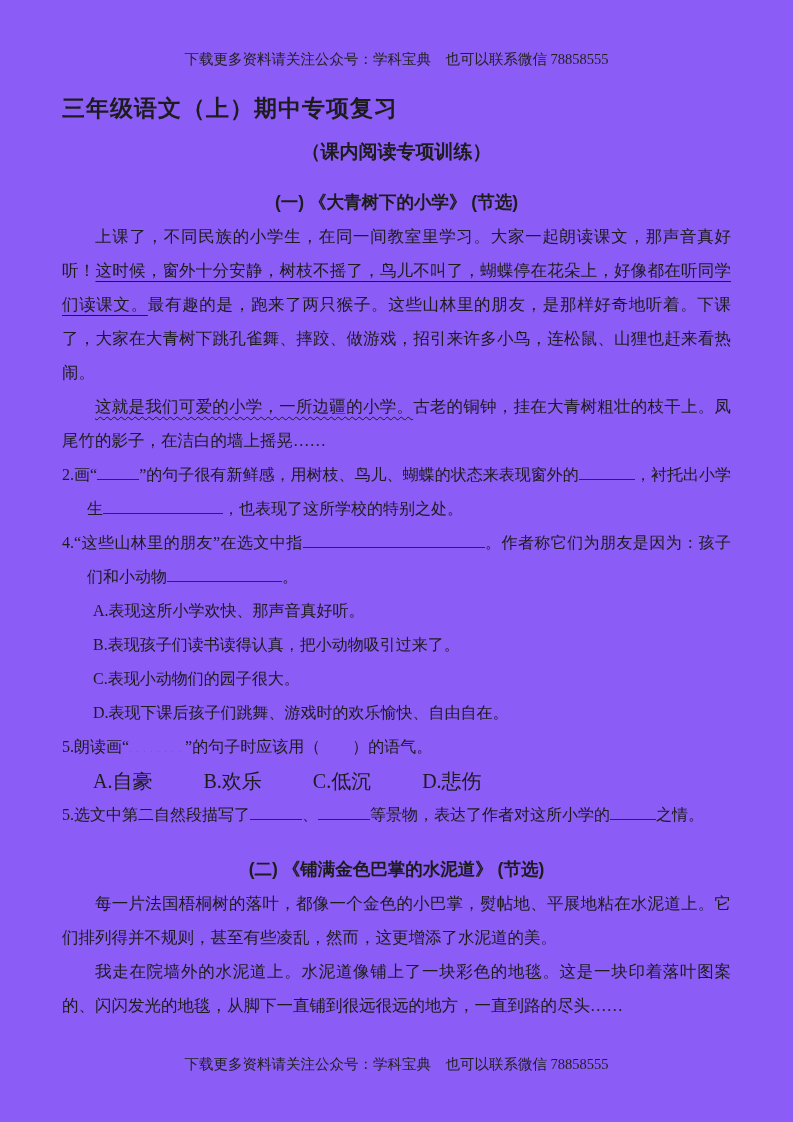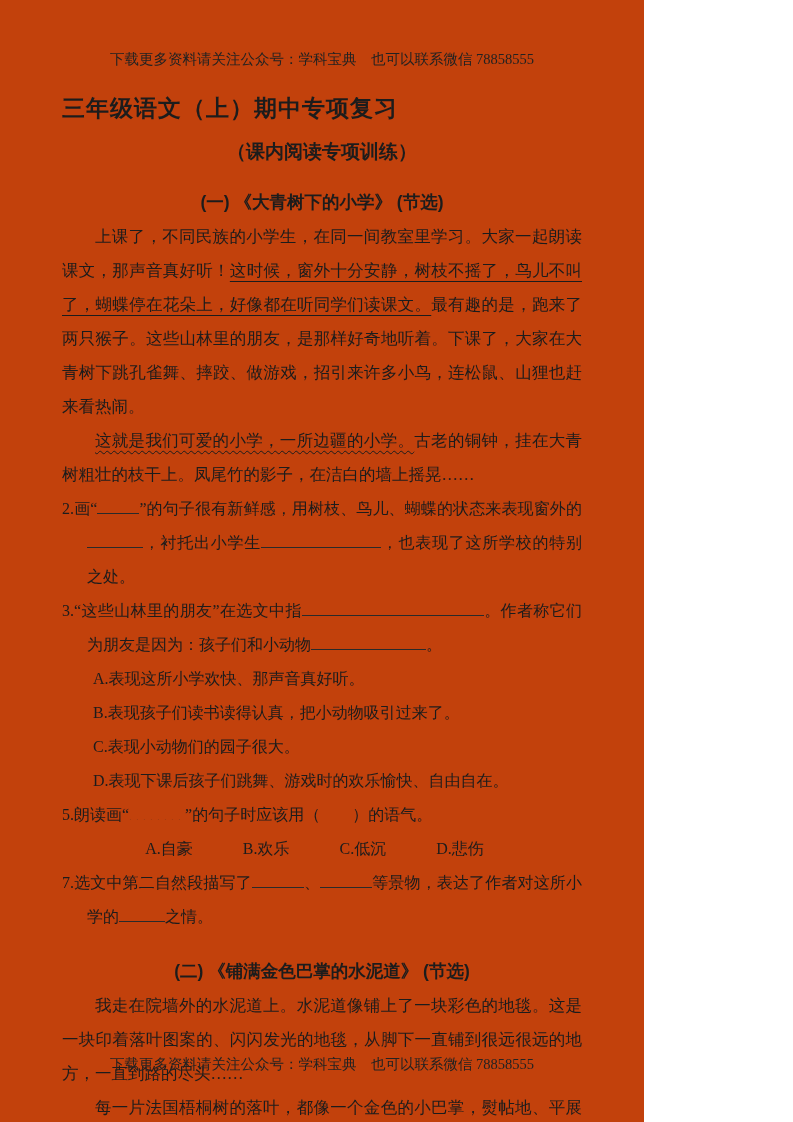--- a/index.html
+++ b/index.html
@@ -1,30 +1,30 @@
 <!DOCTYPE html>
 <html><head>
 <meta charset="utf-8">
 <style>
   html,body{margin:0;padding:0;background:#ffffff;}
   .page{
-    width:644px;height:1122px;background:#c2410c;position:relative;overflow:hidden;
+    width:793px;height:1122px;background:#8b5cf6;position:relative;overflow:hidden;
     color:#1c1c1c;font-family:"Liberation Serif","DejaVu Serif",serif;
   }
   .inner{padding:0 62px;}
   .header-note{padding-top:50px;text-align:center;font-size:14.5px;color:#222;}
   .doc-title{margin-top:24px;font-size:23px;font-weight:700;
     font-family:"Liberation Sans","DejaVu Sans",sans-serif;letter-spacing:1px;}
   .doc-subtitle{margin-top:15px;text-align:center;font-size:19px;font-weight:700;}
   .sec-heading{margin-top:25px;margin-bottom:6px;text-align:center;font-size:17.5px;font-weight:700;
     font-family:"Liberation Sans","DejaVu Sans",sans-serif;}
   .para{font-size:16.5px;line-height:34px;text-align:justify;text-indent:2em;}
   .q{font-size:16px;line-height:34px;text-align:justify;padding-left:25px;text-indent:-25px;}
   .q-option{padding-left:31px;font-size:16px;line-height:34px;}
-  .opts-inline{padding-left:31px;font-size:16px;line-height:34px;text-align:center;}
+  .opts-inline{padding-left:31px;font-size:20px;line-height:34px;}
   .opts-inline .opt{margin-right:46px;display:inline-block;}
   .blank{display:inline-block;border-bottom:1.2px solid #2a2a2a;height:15px;vertical-align:baseline;}
   .useg{text-decoration:underline;text-underline-offset:5px;text-decoration-thickness:1px;}
   .wseg{text-decoration:underline;text-decoration-style:wavy;text-underline-offset:4px;text-decoration-thickness:1px;}
   .wblank{display:inline-block;overflow:hidden;white-space:nowrap;vertical-align:baseline;height:1.05em;line-height:1.1;
     text-decoration:underline;text-decoration-style:wavy;text-underline-offset:2px;text-decoration-thickness:1px;}
   .footer-note{position:absolute;left:0;right:0;bottom:48px;text-align:center;font-size:14.5px;color:#222;}
 </style>
 </head>
 <body>
@@ -35,39 +35,39 @@
   <div class="inner">
     <div class="doc-title">三年级语文（上）期中专项复习</div>
     <div class="doc-subtitle">（课内阅读专项训练）</div>
 
     <div class="sec-heading">(一) 《大青树下的小学》 (节选)</div>
 
     <div class="para"><span class="tseg">上课了，不同民族的小学生，在同一间教室里学习。大家一起朗读课文，那声音真好听！</span><span class="useg">这时候，窗外十分安静，树枝不摇了，鸟儿不叫了，蝴蝶停在花朵上，好像都在听同学们读课文。</span><span class="tseg">最有趣的是，跑来了两只猴子。这些山林里的朋友，是那样好奇地听着。下课了，大家在大青树下跳孔雀舞、摔跤、做游戏，招引来许多小鸟，连松鼠、山狸也赶来看热闹。</span></div>
     <div class="para"><span class="wseg">这就是我们可爱的小学，一所边疆的小学。</span><span class="tseg">古老的铜钟，挂在大青树粗壮的枝干上。凤尾竹的影子，在洁白的墙上摇晃……</span></div>
 
     <div class="q"><span class="tseg">2.画“</span><span class="blank" style="width: 42px;"></span><span class="tseg">”的句子很有新鲜感，用树枝、鸟儿、蝴蝶的状态来表现窗外的</span><span class="blank" style="width: 56px;"></span><span class="tseg">，衬托出小学生</span><span class="blank" style="width: 120px;"></span><span class="tseg">，也表现了这所学校的特别之处。</span></div>
-    <div class="q"><span class="tseg">3.“这些山林里的朋友”在选文中指</span><span class="blank" style="width: 182px;"></span><span class="tseg">。作者称它们为朋友是因为：孩子们和小动物</span><span class="blank" style="width: 115px;"></span><span class="tseg">。</span></div>
+    <div class="q"><span class="tseg">4.“这些山林里的朋友”在选文中指</span><span class="blank" style="width: 182px;"></span><span class="tseg">。作者称它们为朋友是因为：孩子们和小动物</span><span class="blank" style="width: 115px;"></span><span class="tseg">。</span></div>
 
     <div>
       <div class="q-option">A.表现这所小学欢快、那声音真好听。</div>
       <div class="q-option">B.表现孩子们读书读得认真，把小动物吸引过来了。</div>
       <div class="q-option">C.表现小动物们的园子很大。</div>
       <div class="q-option">D.表现下课后孩子们跳舞、游戏时的欢乐愉快、自由自在。</div>
     </div>
 
     <div class="q"><span class="tseg">5.朗读画“</span><span class="wblank" style="width: 56px;">&nbsp;&nbsp;&nbsp;&nbsp;&nbsp;&nbsp;&nbsp;&nbsp;&nbsp;&nbsp;&nbsp;&nbsp;&nbsp;&nbsp;&nbsp;&nbsp;&nbsp;&nbsp;&nbsp;&nbsp;&nbsp;&nbsp;&nbsp;&nbsp;&nbsp;&nbsp;&nbsp;&nbsp;&nbsp;&nbsp;</span><span class="tseg">”的句子时应该用（　　）的语气。</span></div>
     <div class="opts-inline">
       <span class="opt">A.自豪</span>
       <span class="opt">B.欢乐</span>
       <span class="opt">C.低沉</span>
       <span class="opt">D.悲伤</span>
     </div>
 
-    <div class="q"><span class="tseg">7.选文中第二自然段描写了</span><span class="blank" style="width: 52px;"></span><span class="tseg">、</span><span class="blank" style="width: 52px;"></span><span class="tseg">等景物，表达了作者对这所小学的</span><span class="blank" style="width: 46px;"></span><span class="tseg">之情。</span></div>
+    <div class="q"><span class="tseg">5.选文中第二自然段描写了</span><span class="blank" style="width: 52px;"></span><span class="tseg">、</span><span class="blank" style="width: 52px;"></span><span class="tseg">等景物，表达了作者对这所小学的</span><span class="blank" style="width: 46px;"></span><span class="tseg">之情。</span></div>
 
     <div class="sec-heading">(二) 《铺满金色巴掌的水泥道》 (节选)</div>
 
+    <div class="para"><span class="tseg">每一片法国梧桐树的落叶，都像一个金色的小巴掌，熨帖地、平展地粘在水泥道上。它们排列得并不规则，甚至有些凌乱，然而，这更增添了水泥道的美。</span></div>
     <div class="para"><span class="tseg">我走在院墙外的水泥道上。水泥道像铺上了一块彩色的地毯。这是一块印着落叶图案的、闪闪发光的地毯，从脚下一直铺到很远很远的地方，一直到路的尽头……</span></div>
-    <div class="para"><span class="tseg">每一片法国梧桐树的落叶，都像一个金色的小巴掌，熨帖地、平展地粘在水泥道上。它们排列得并不规则，甚至有些凌乱，然而，这更增添了水泥道的美。</span></div>
   </div>
 
   <div class="footer-note">下载更多资料请关注公众号：学科宝典　也可以联系微信 78858555</div>
 </div>
 
 </body></html>

